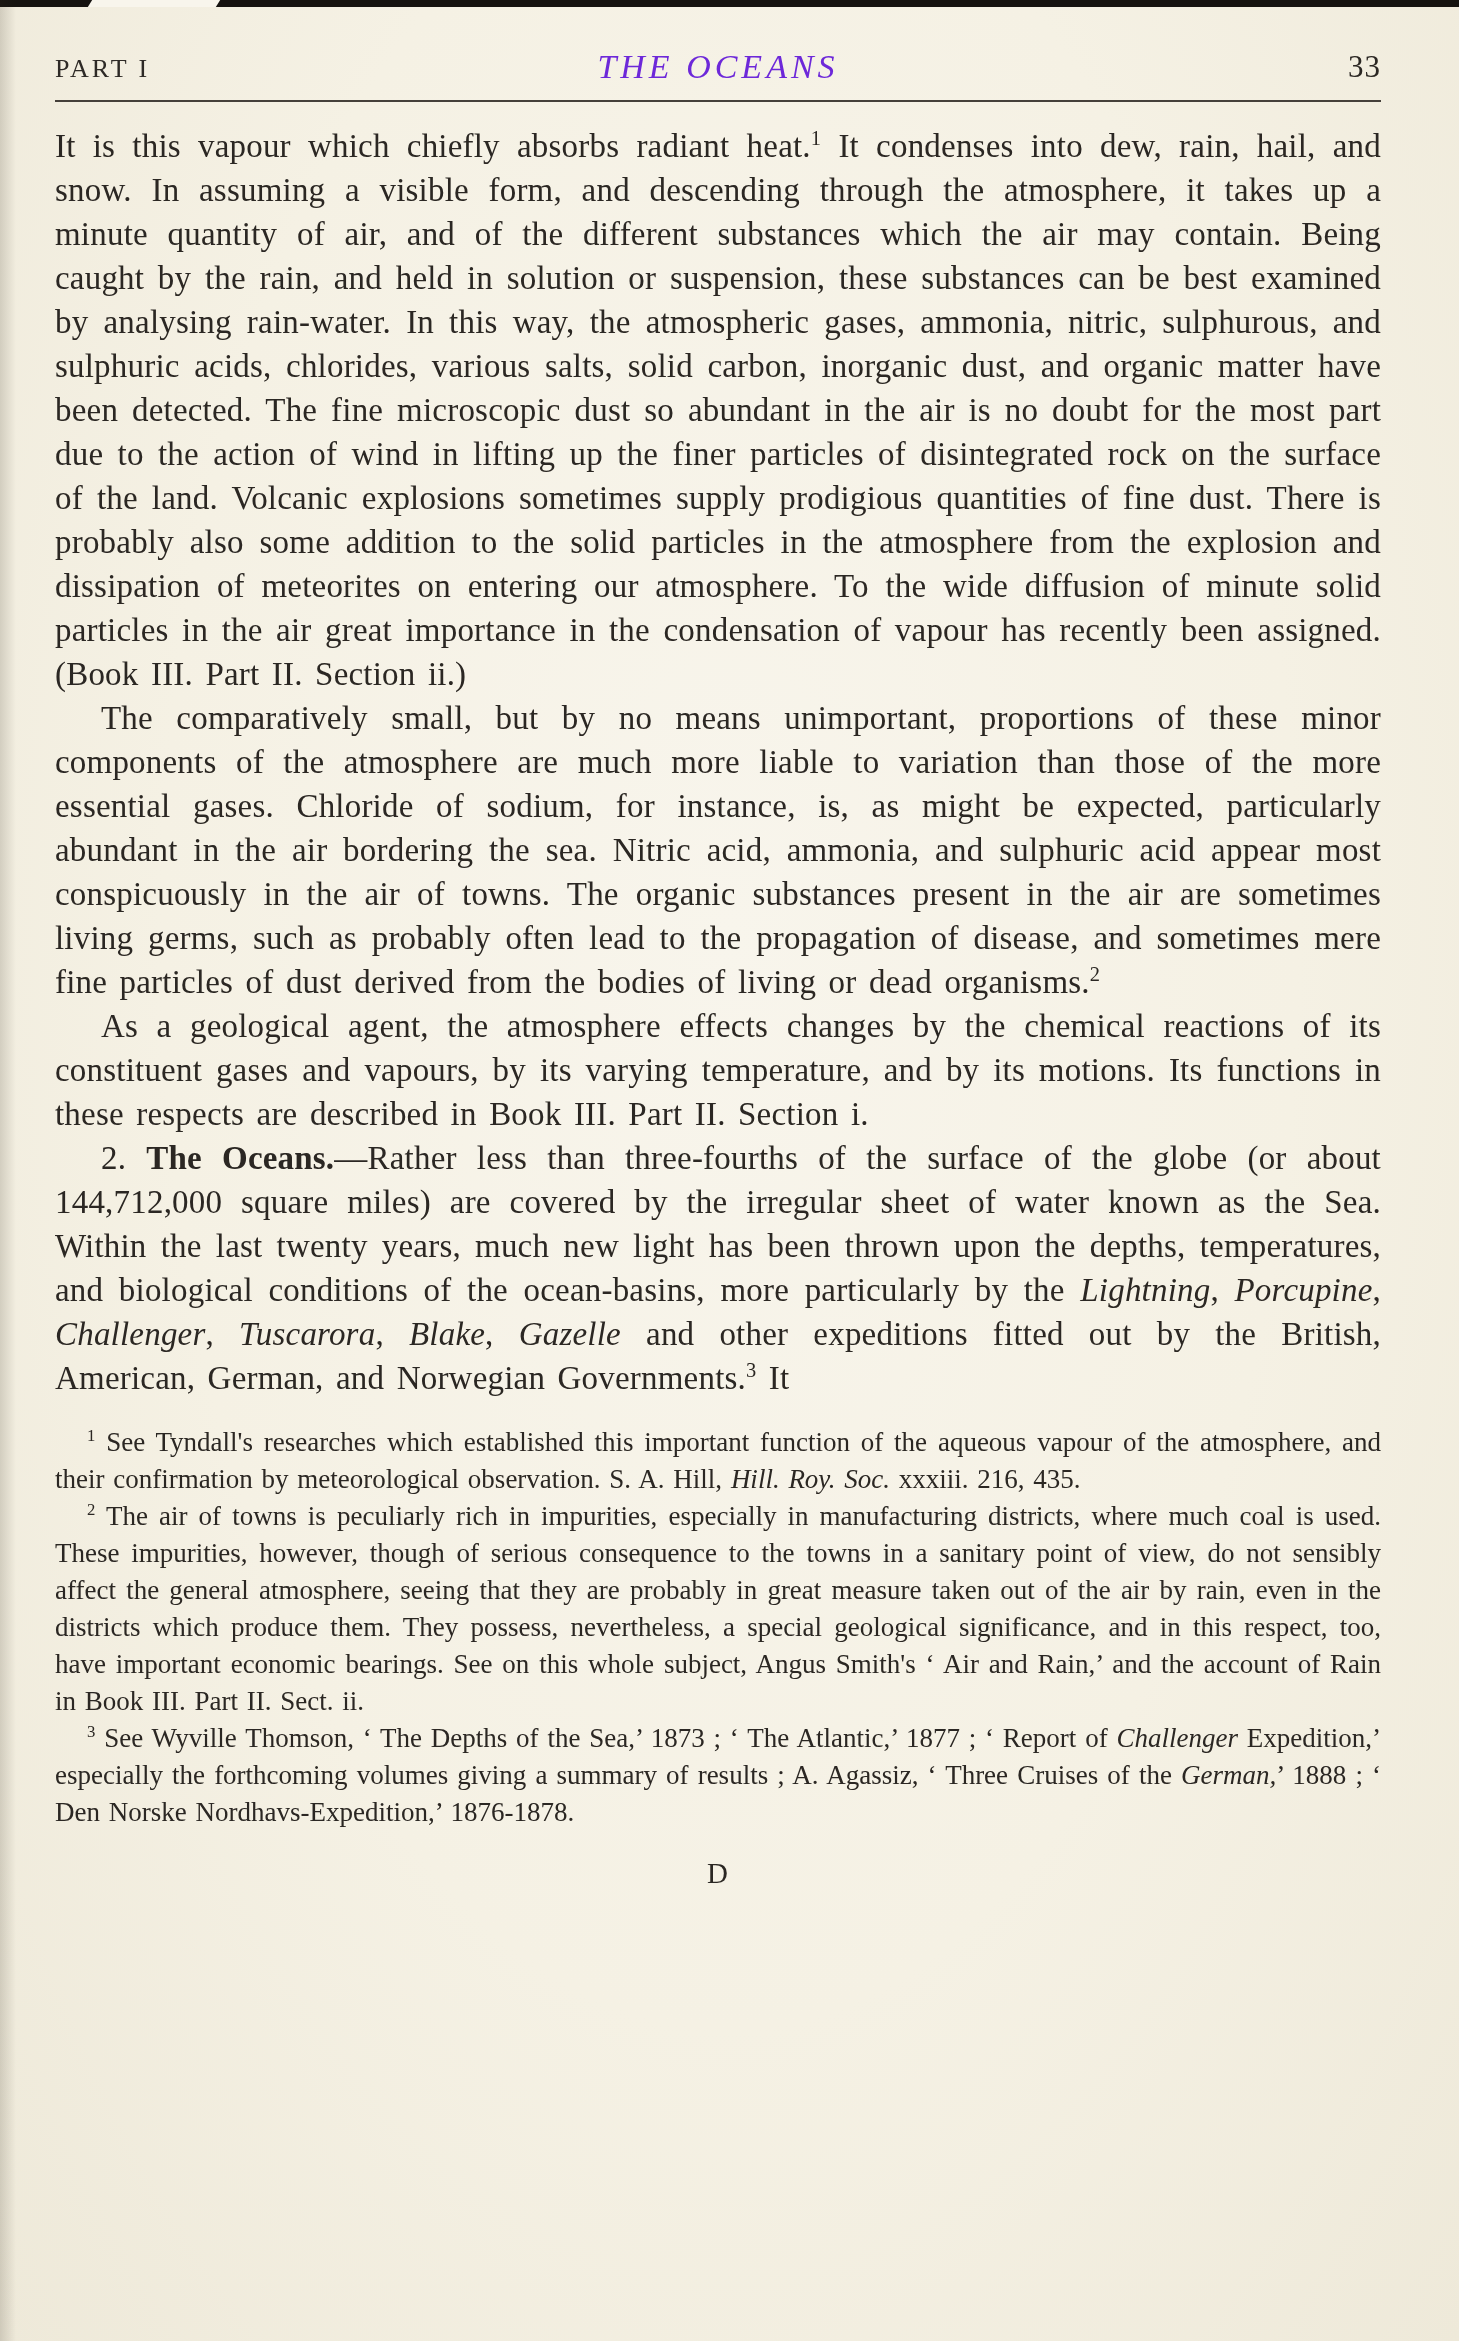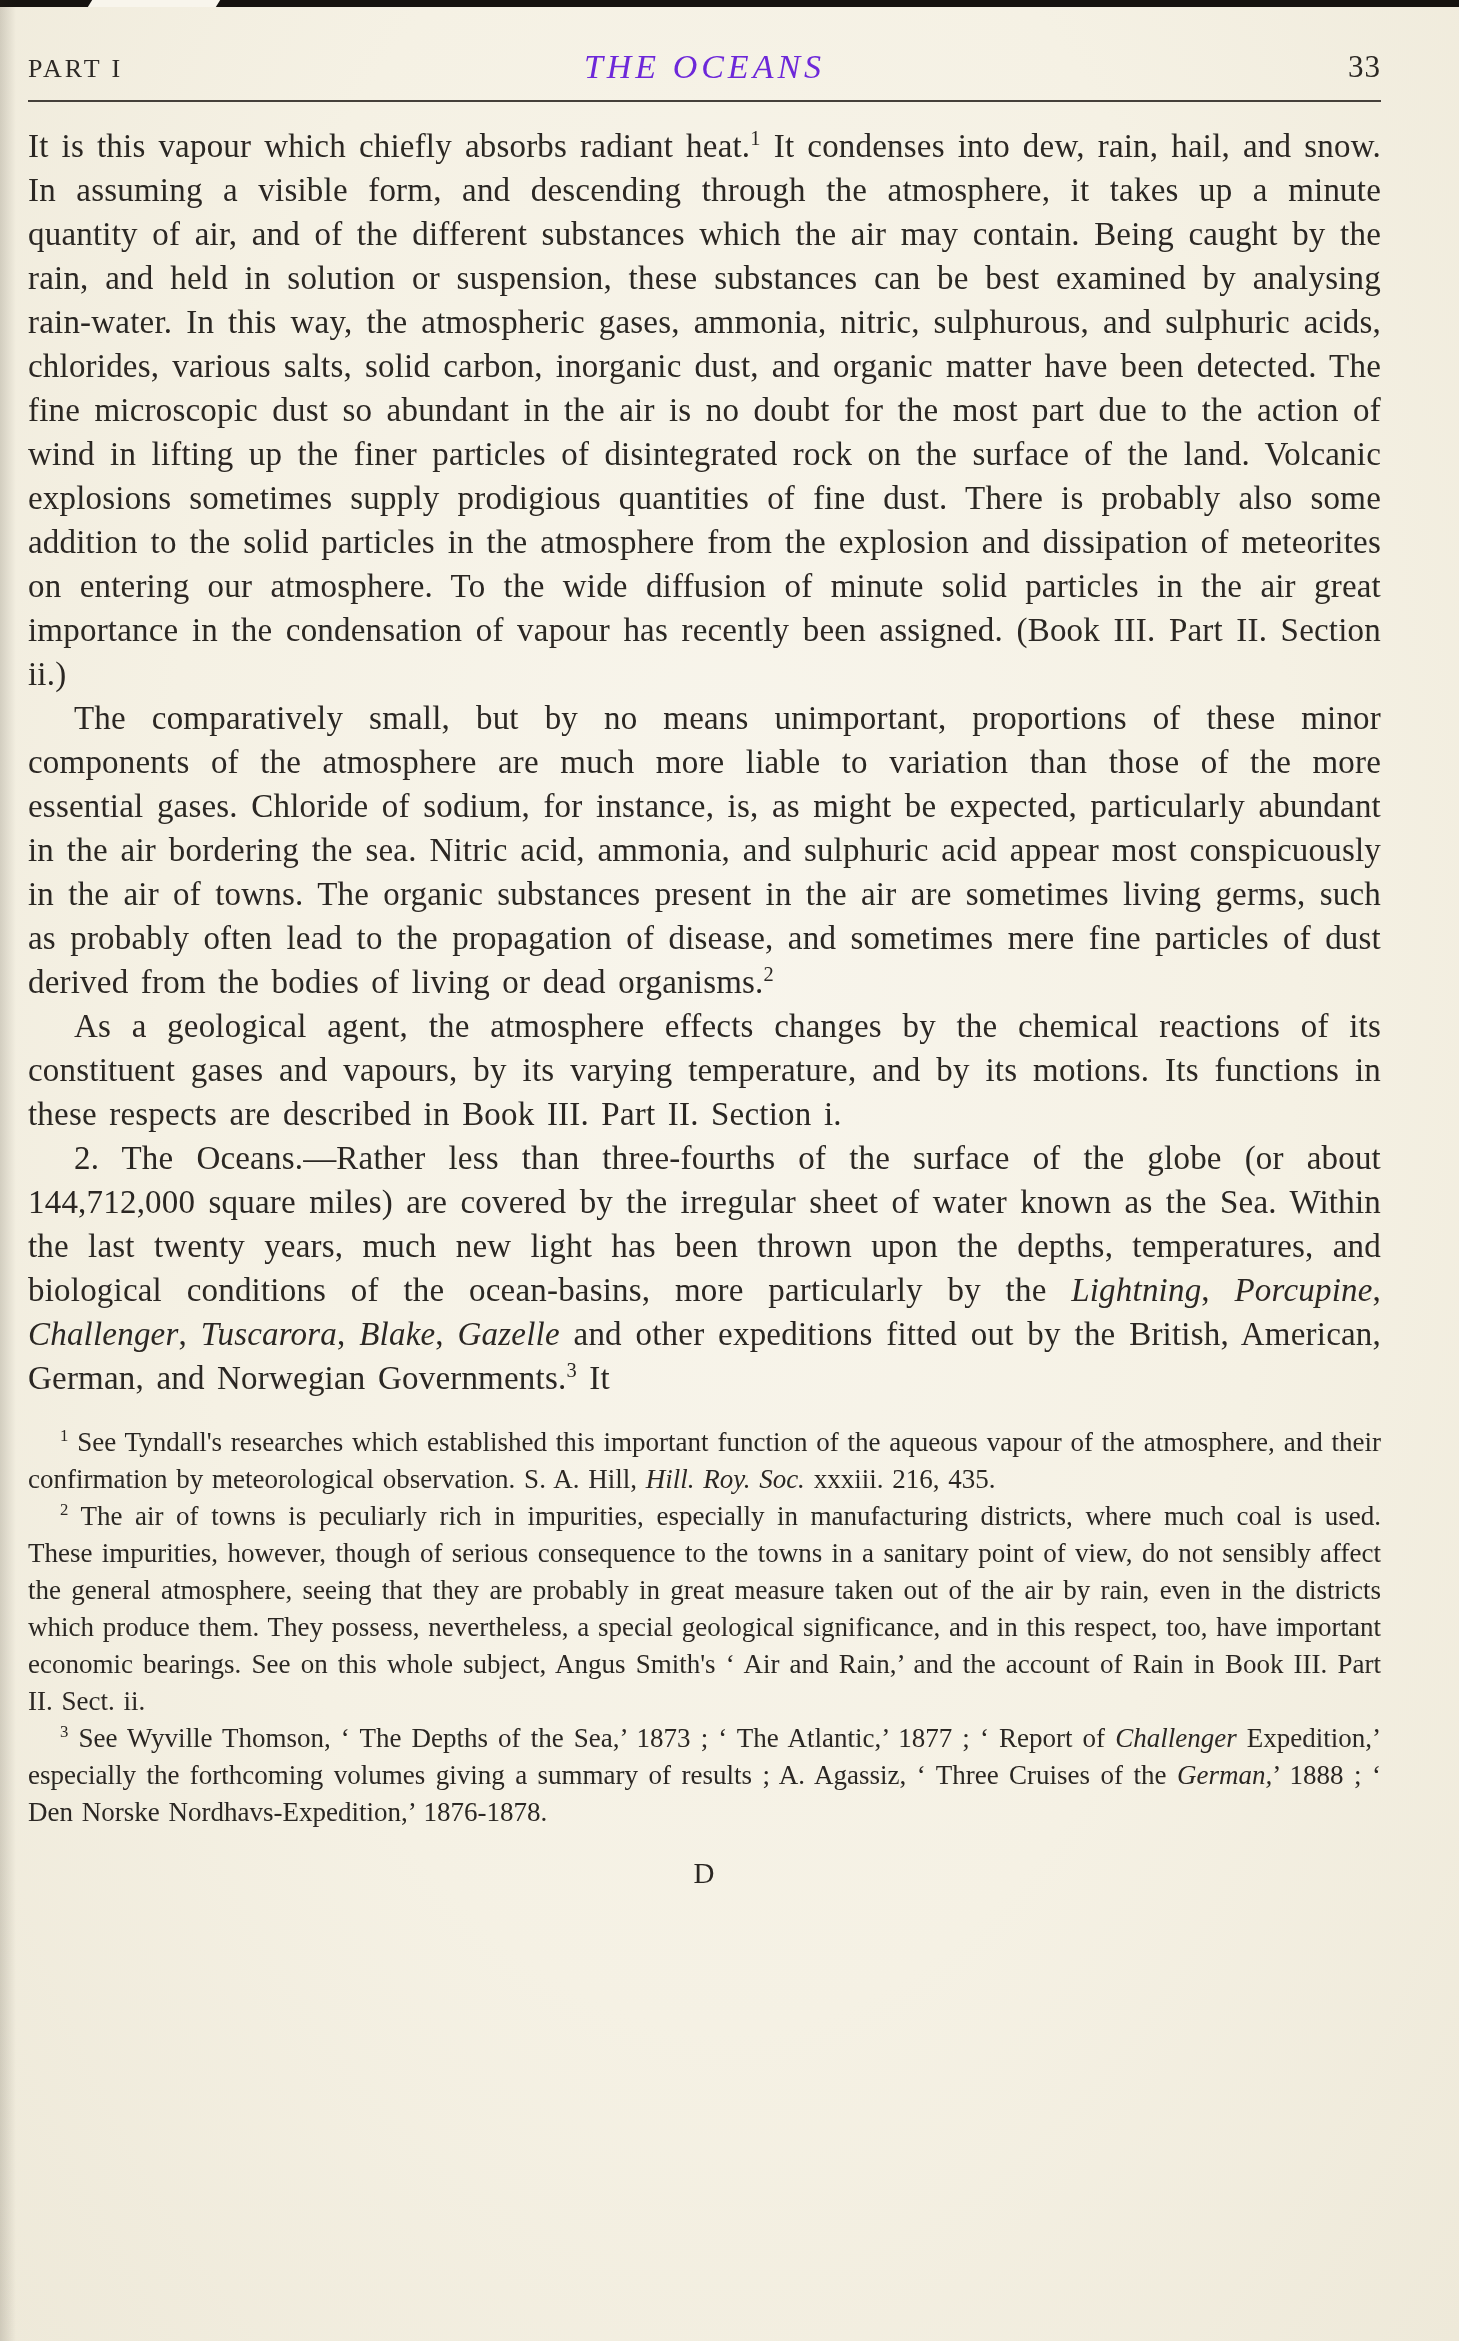--- a/index.html
+++ b/index.html
@@ -31,21 +31,21 @@
   }
   .scan-left {
     position: absolute;
     top: 0; left: 0; bottom: 0;
     width: 16px;
     background: linear-gradient(to right, rgba(45,38,25,0.16), rgba(45,38,25,0));
     pointer-events: none;
   }
   .page {
     position: relative;
-    padding: 44px 78px 0 28px;
+    padding: 44px 78px 0 55px;
     box-sizing: border-box;
     width: 100%;
     height: 100%;
     border-radius: 32px;
   }
   .page-header {
     position: relative;
     height: 44px;
   }
   .part {
@@ -104,21 +104,21 @@
   .fn {
     margin: 0;
     text-indent: 32px;
   }
   sup {
     font-size: 0.62em;
     line-height: 0;
     vertical-align: super;
   }
   .it { font-style: italic; }
-  .bd { font-weight: normal; }
+  .bd { font-weight: bold; }
   .sig {
     text-align: center;
     font-size: 29px;
     margin-top: 26px;
     letter-spacing: 1px;
   }
 </style>
 </head>
 <body>
 

